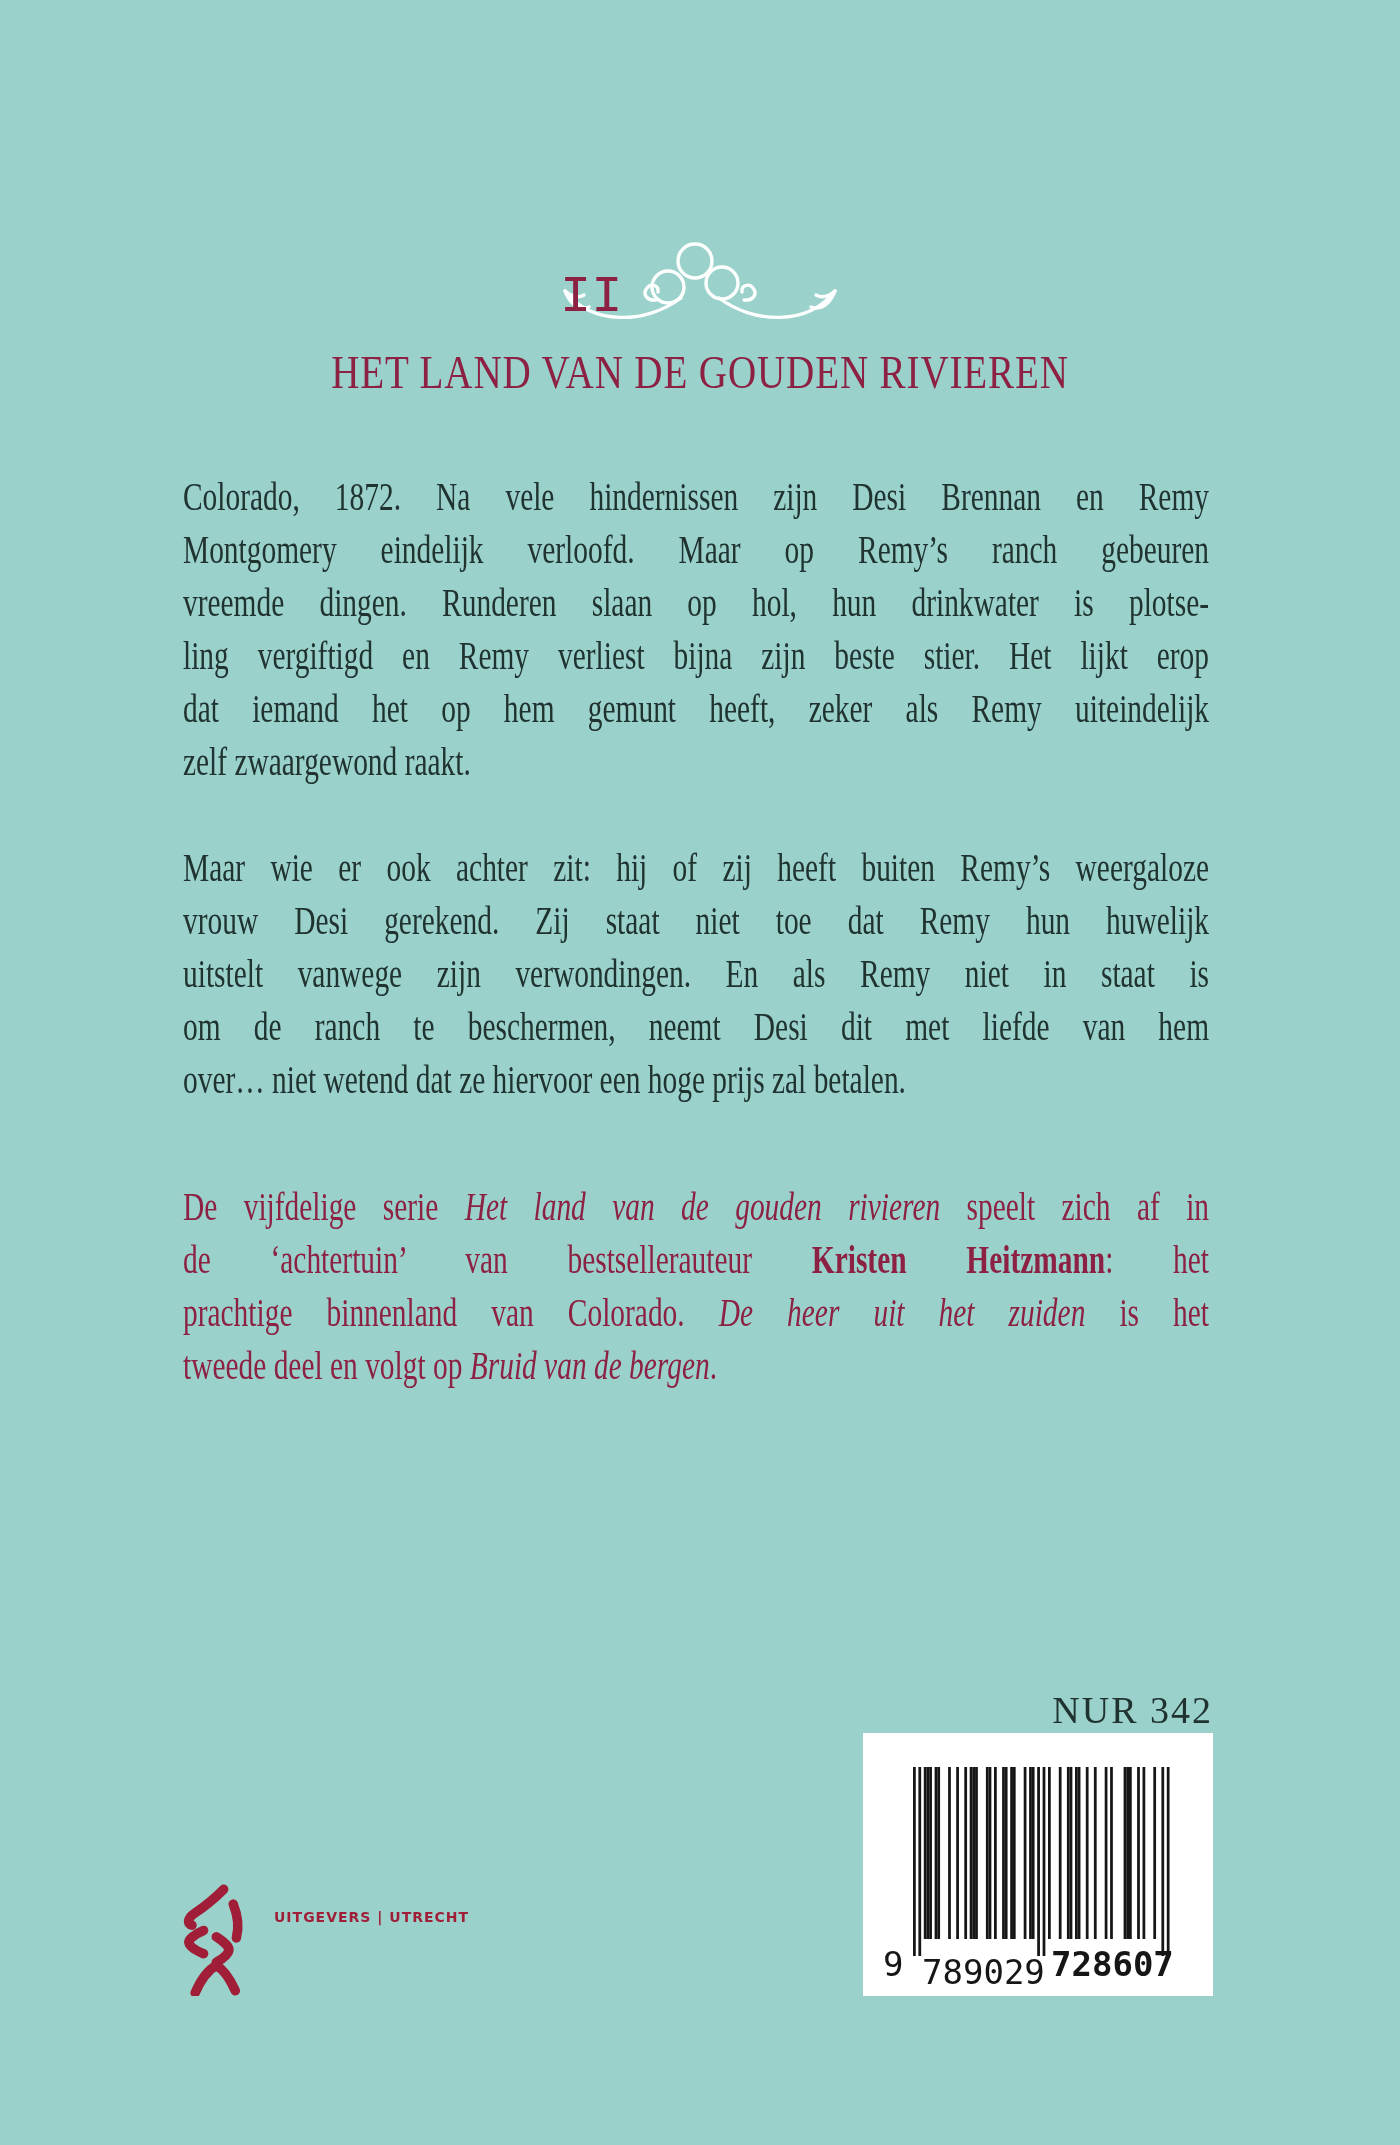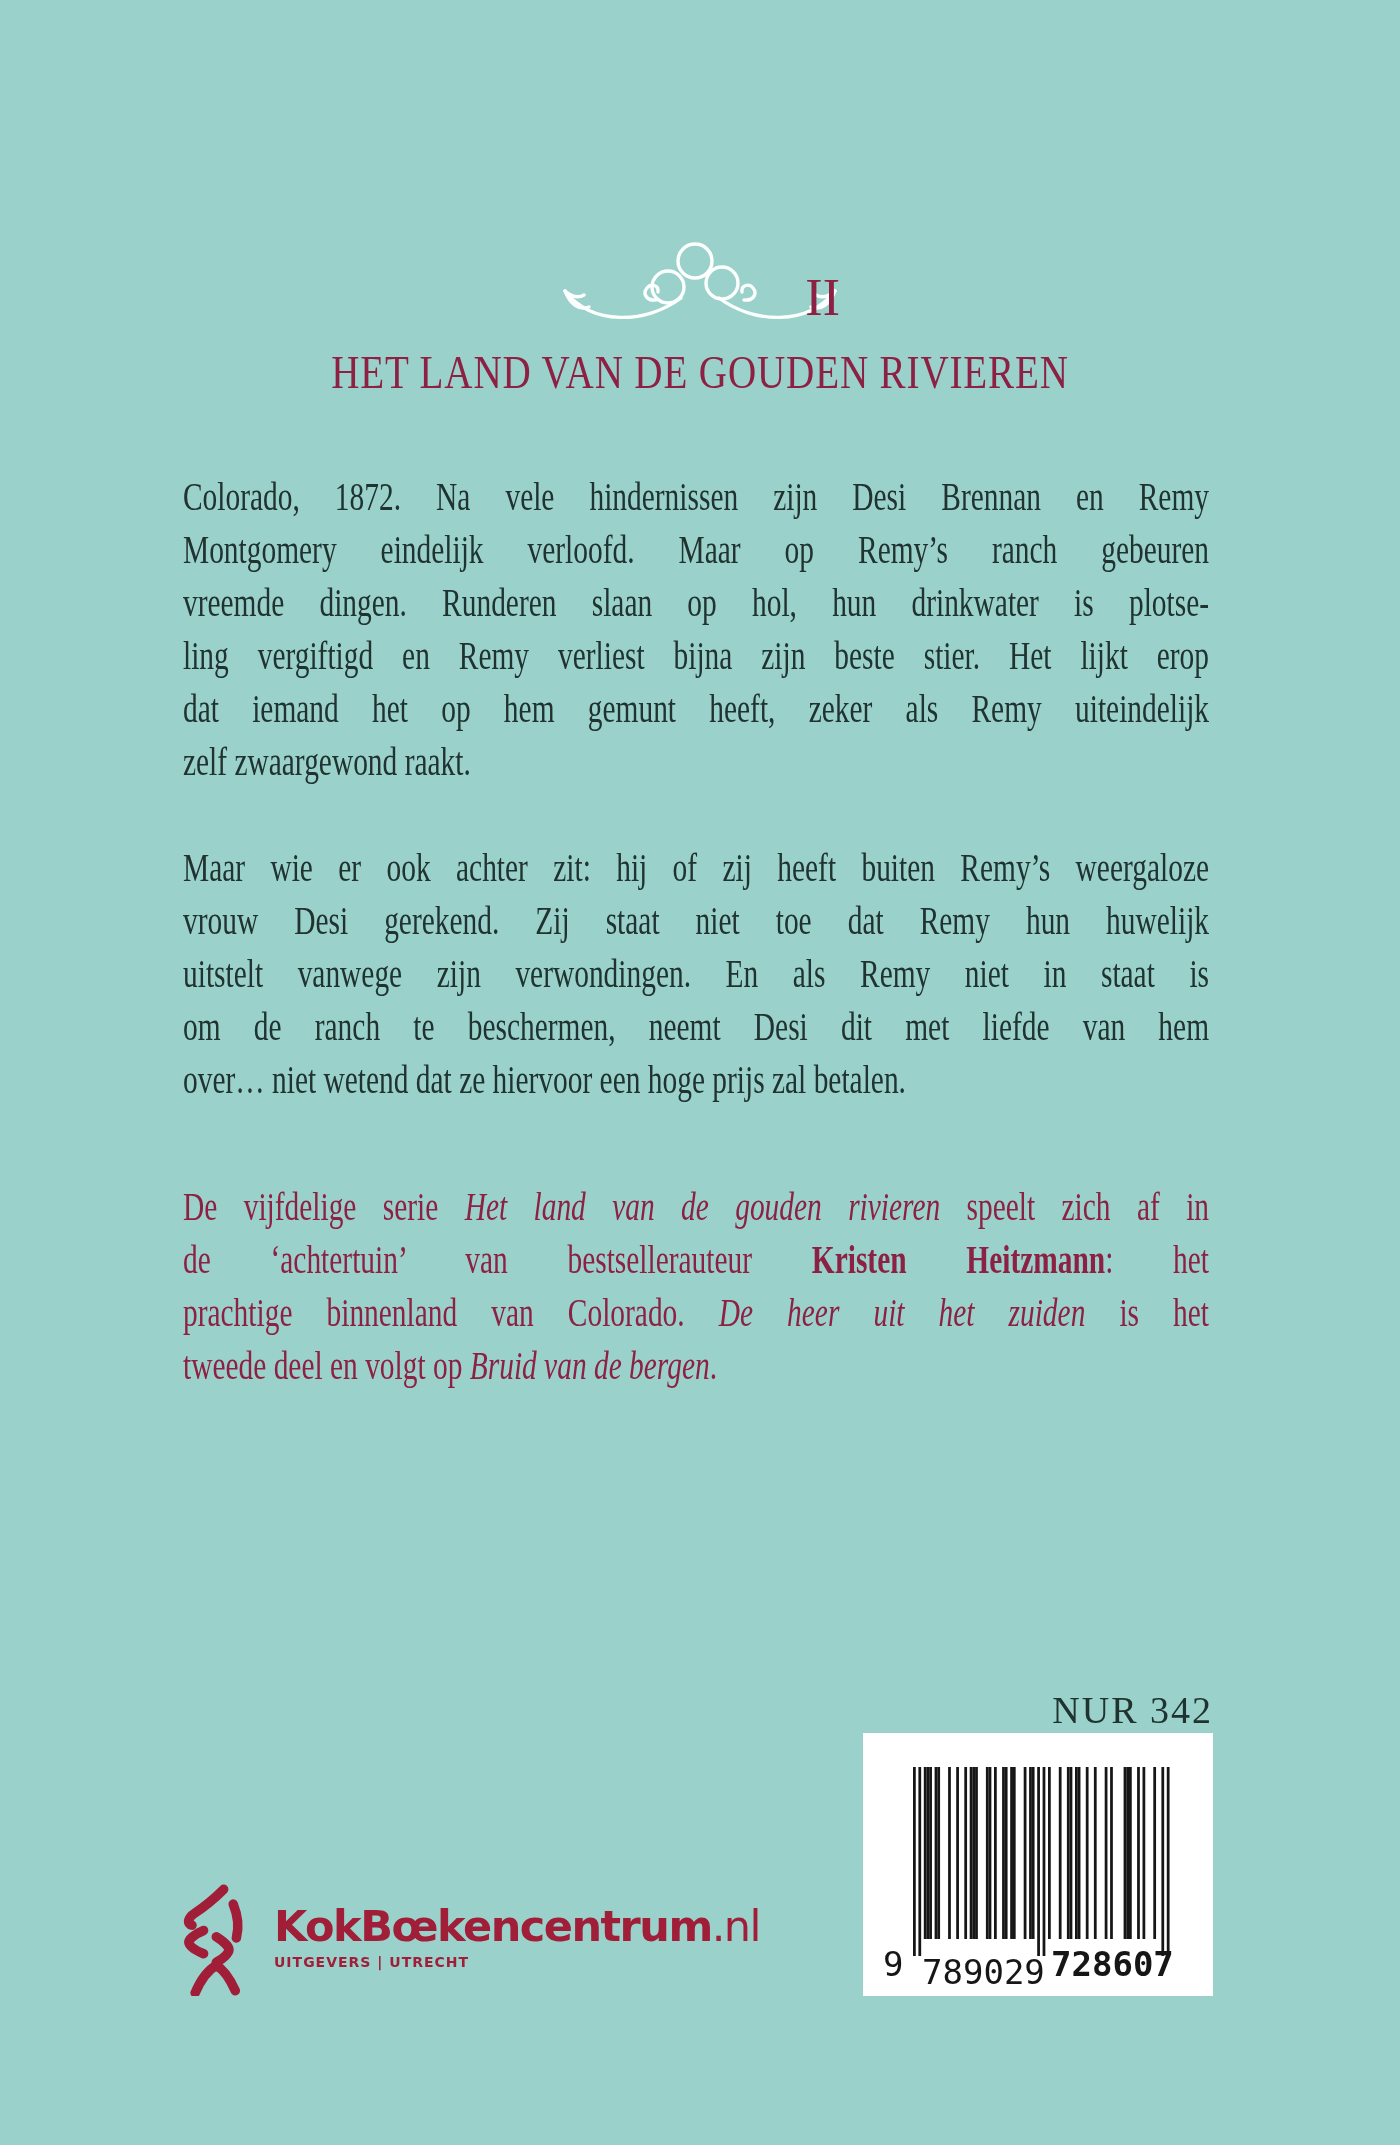--- a/index.html
+++ b/index.html
@@ -7,23 +7,23 @@
     width:1400px;height:2145px;position:relative;overflow:hidden;
     background:var(--background,#9AD2CB);
     font-family:"Liberation Serif",serif;
   }
   .cover{position:absolute;inset:0;}
 
   
   .ornament{position:absolute;left:560px;top:236px;width:280px;height:108px;}
   .ornament svg{position:absolute;left:0;top:0;}
   .numeral{
-    position:absolute;left:0;right:0;top:36px;text-align:right;
+    position:absolute;left:0;right:0;top:36px;text-align:left;
     font-size:52px;line-height:1;color:var(--maroon,#8C2143);
-    font-family:Liberation Serif, serif;
+    font-family:Liberation Mono, monospace;
   }
 
   
   .title{
     position:absolute;left:0;top:350px;width:1400px;margin:0;
     text-align:center;font-weight:normal;
     font-size:46px;line-height:1;letter-spacing:1px;
     color:var(--maroon,#8C2143);
     transform:scaleX(0.85);transform-origin:50% 50%;
   }
@@ -186,18 +186,17 @@
 
   <div class="logo">
     <svg class="logo-icon" viewBox="0 0 66 106" fill="none" stroke="#A01E37" stroke-width="9" stroke-linecap="round">
       <path d="M45,5 C36,14 26,22 17,28 C11,32 10,38 15,39"></path>
       <path d="M54,19 C58,29 60,40 57,51"></path>
       <path d="M26,44 C16,48 12,53 12,55 C12,58 16,62 26,66"></path>
       <path d="M38,50 C46,55 50,60 50,62 C50,65 46,70 38,74"></path>
       <path d="M18,103 C24,89 31,81 38,77 C45,81 52,92 56,101"></path>
     </svg>
     <div class="logo-textcol">
-      <div class="logo-name"><span>KokBœkencentrum</span><span class="logo-domain">.nl</span></div>
       <div class="logo-tagline">UITGEVERS | UTRECHT</div>
     </div>
   </div>
 
 </div>
 
 </body></html>

